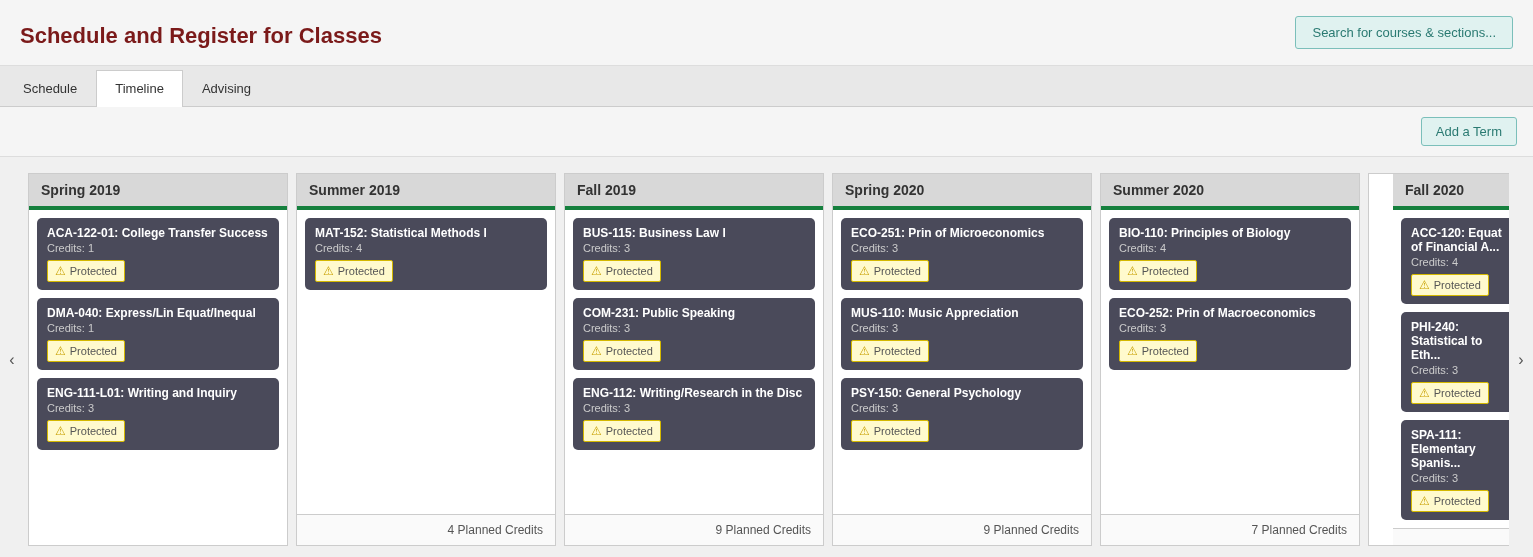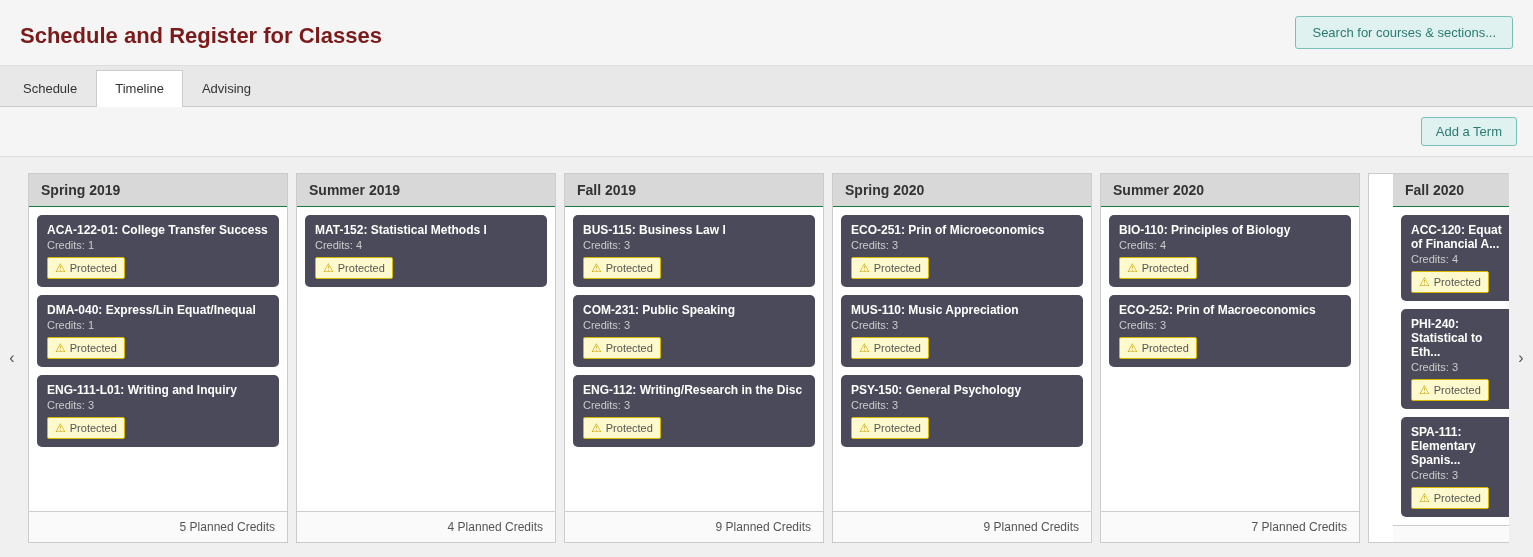--- a/index.html
+++ b/index.html
@@ -100,21 +100,21 @@
       margin: 0 4px;
       display: flex;
       flex-direction: column;
       min-height: 350px;
     }
     .term-header {
       background: #d8d8d8;
       padding: 8px 12px;
       font-weight: bold;
       font-size: 14px;
-      border-bottom: 1px solid #15803d;
+      border-bottom: 4px solid #15803d;
     }
     .term-body {
       flex: 1;
       padding: 8px;
       display: flex;
       flex-direction: column;
       gap: 8px;
     }
     .course-card {
       background: #4a4a5a;
@@ -206,21 +206,20 @@
         </div>
         <div class="course-card">
           <div class="course-title">ENG-111-L01: Writing and Inquiry</div>
           <div class="course-credits">Credits: 3</div>
           <div class="protected-badge">
             <span class="warn-icon">⚠</span>
             <span>Protected</span>
           </div>
         </div>
       </div>
-      <div class="term-footer">5 Planned Credits</div>
     </div>
 
     <div class="term-column">
       <div class="term-header">Summer 2019</div>
       <div class="term-body">
         <div class="course-card">
           <div class="course-title">MAT-152: Statistical Methods I</div>
           <div class="course-credits">Credits: 4</div>
           <div class="protected-badge">
             <span class="warn-icon">⚠</span>

